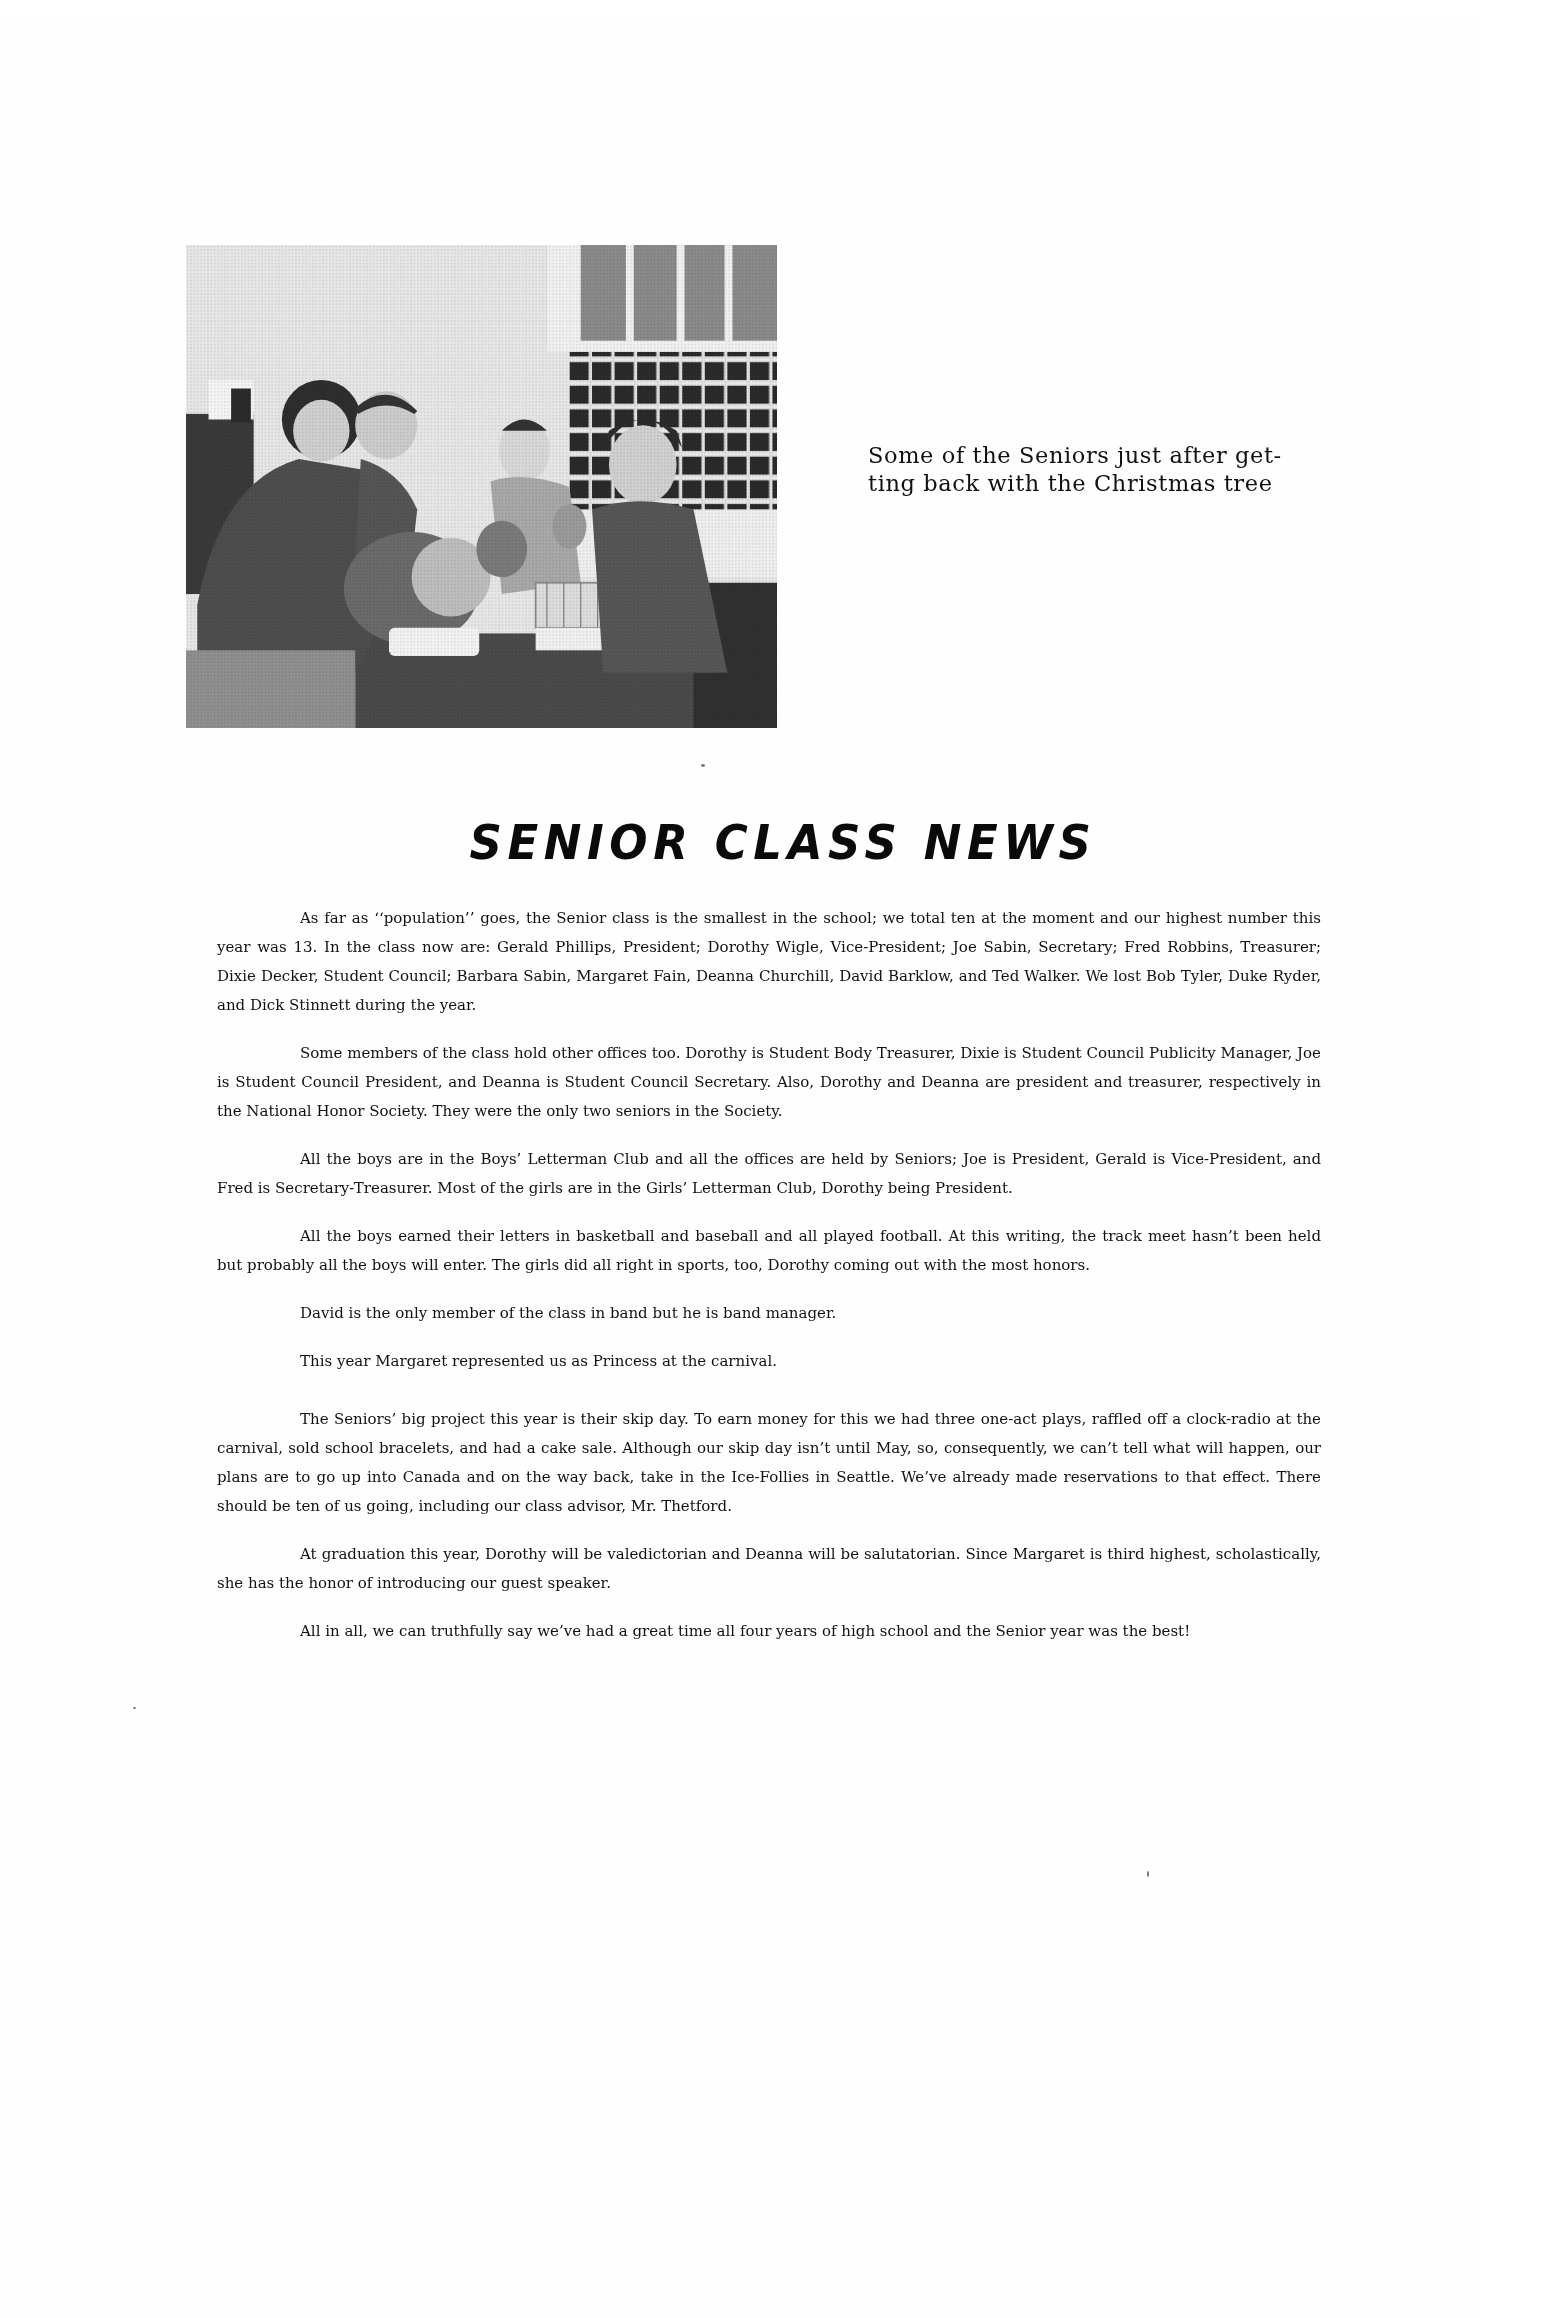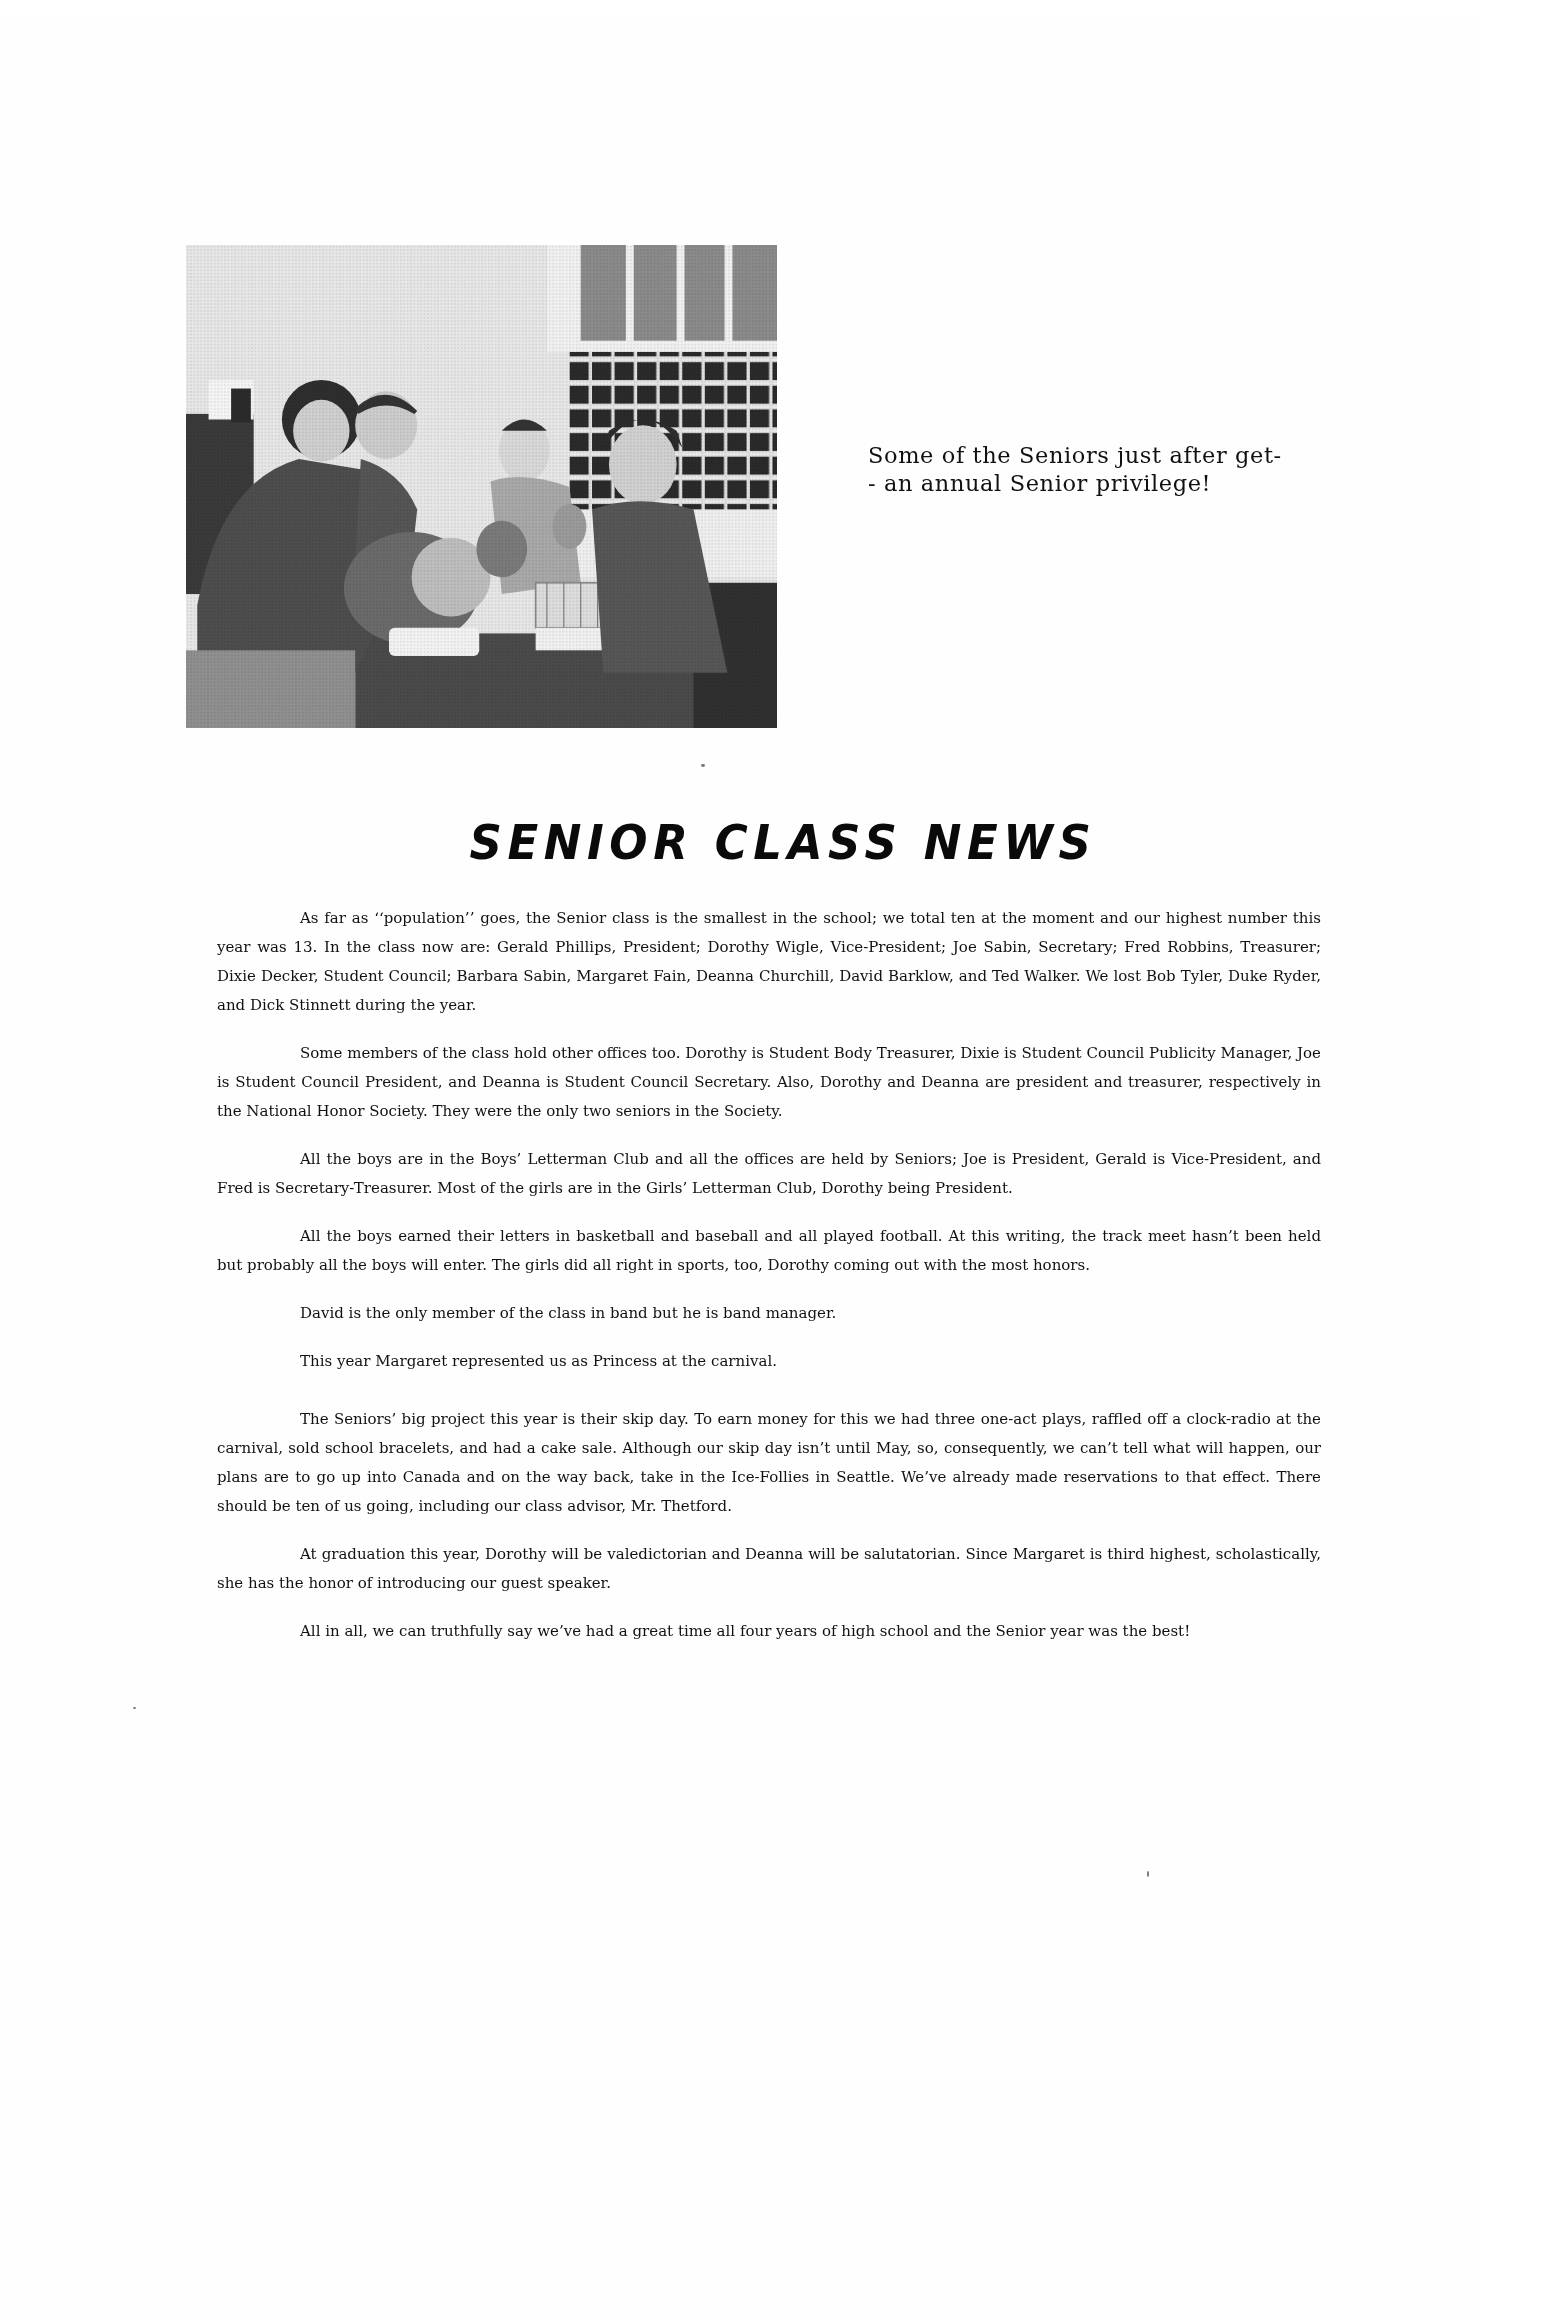--- a/index.html
+++ b/index.html
@@ -111,21 +111,21 @@
       <ellipse cx="810" cy="390" rx="60" ry="70" fill="#d0d0d0"></ellipse>
       <path d="M740 360 Q810 260 880 360 L870 330 Q810 290 750 330 Z" fill="#2d2d2d"></path>
       <path d="M720 470 Q800 440 900 470 L960 760 L740 760 Z" fill="#565656"></path>
 
       <rect width="1048" height="858" fill="url(#halftone)"></rect>
     </svg>
   </div>
 
   <div class="caption">
     <span>Some of the Seniors just after get-</span>
-    <span>- an annual Senior privilege!</span>
+    <span>ting back with the Christmas tree</span>
   </div>
 
   <div class="title">SENIOR CLASS NEWS</div>
 
   <div class="body">
     <p class="para">As far as ‘‘population’’ goes, the Senior class is the smallest in the school; we total ten at the moment and our highest number this year was 13. In the class now are: Gerald Phillips, President; Dorothy Wigle, Vice-President; Joe Sabin, Secretary; Fred Robbins, Treasurer; Dixie Decker, Student Council; Barbara Sabin, Margaret Fain, Deanna Churchill, David Barklow, and Ted Walker. We lost Bob Tyler, Duke Ryder, and Dick Stinnett during the year.</p>
     <p class="para">Some members of the class hold other offices too. Dorothy is Student Body Treasurer, Dixie is Student Council Publicity Manager, Joe is Student Council President, and Deanna is Student Council Secretary. Also, Dorothy and Deanna are president and treasurer, respectively in the National Honor Society. They were the only two seniors in the Society.</p>
     <p class="para">All the boys are in the Boys’ Letterman Club and all the offices are held by Seniors; Joe is President, Gerald is Vice-President, and Fred is Secretary-Treasurer. Most of the girls are in the Girls’ Letterman Club, Dorothy being President.</p>
     <p class="para">All the boys earned their letters in basketball and baseball and all played football. At this writing, the track meet hasn’t been held but probably all the boys will enter. The girls did all right in sports, too, Dorothy coming out with the most honors.</p>
     <p class="para">David is the only member of the class in band but he is band manager.</p>

